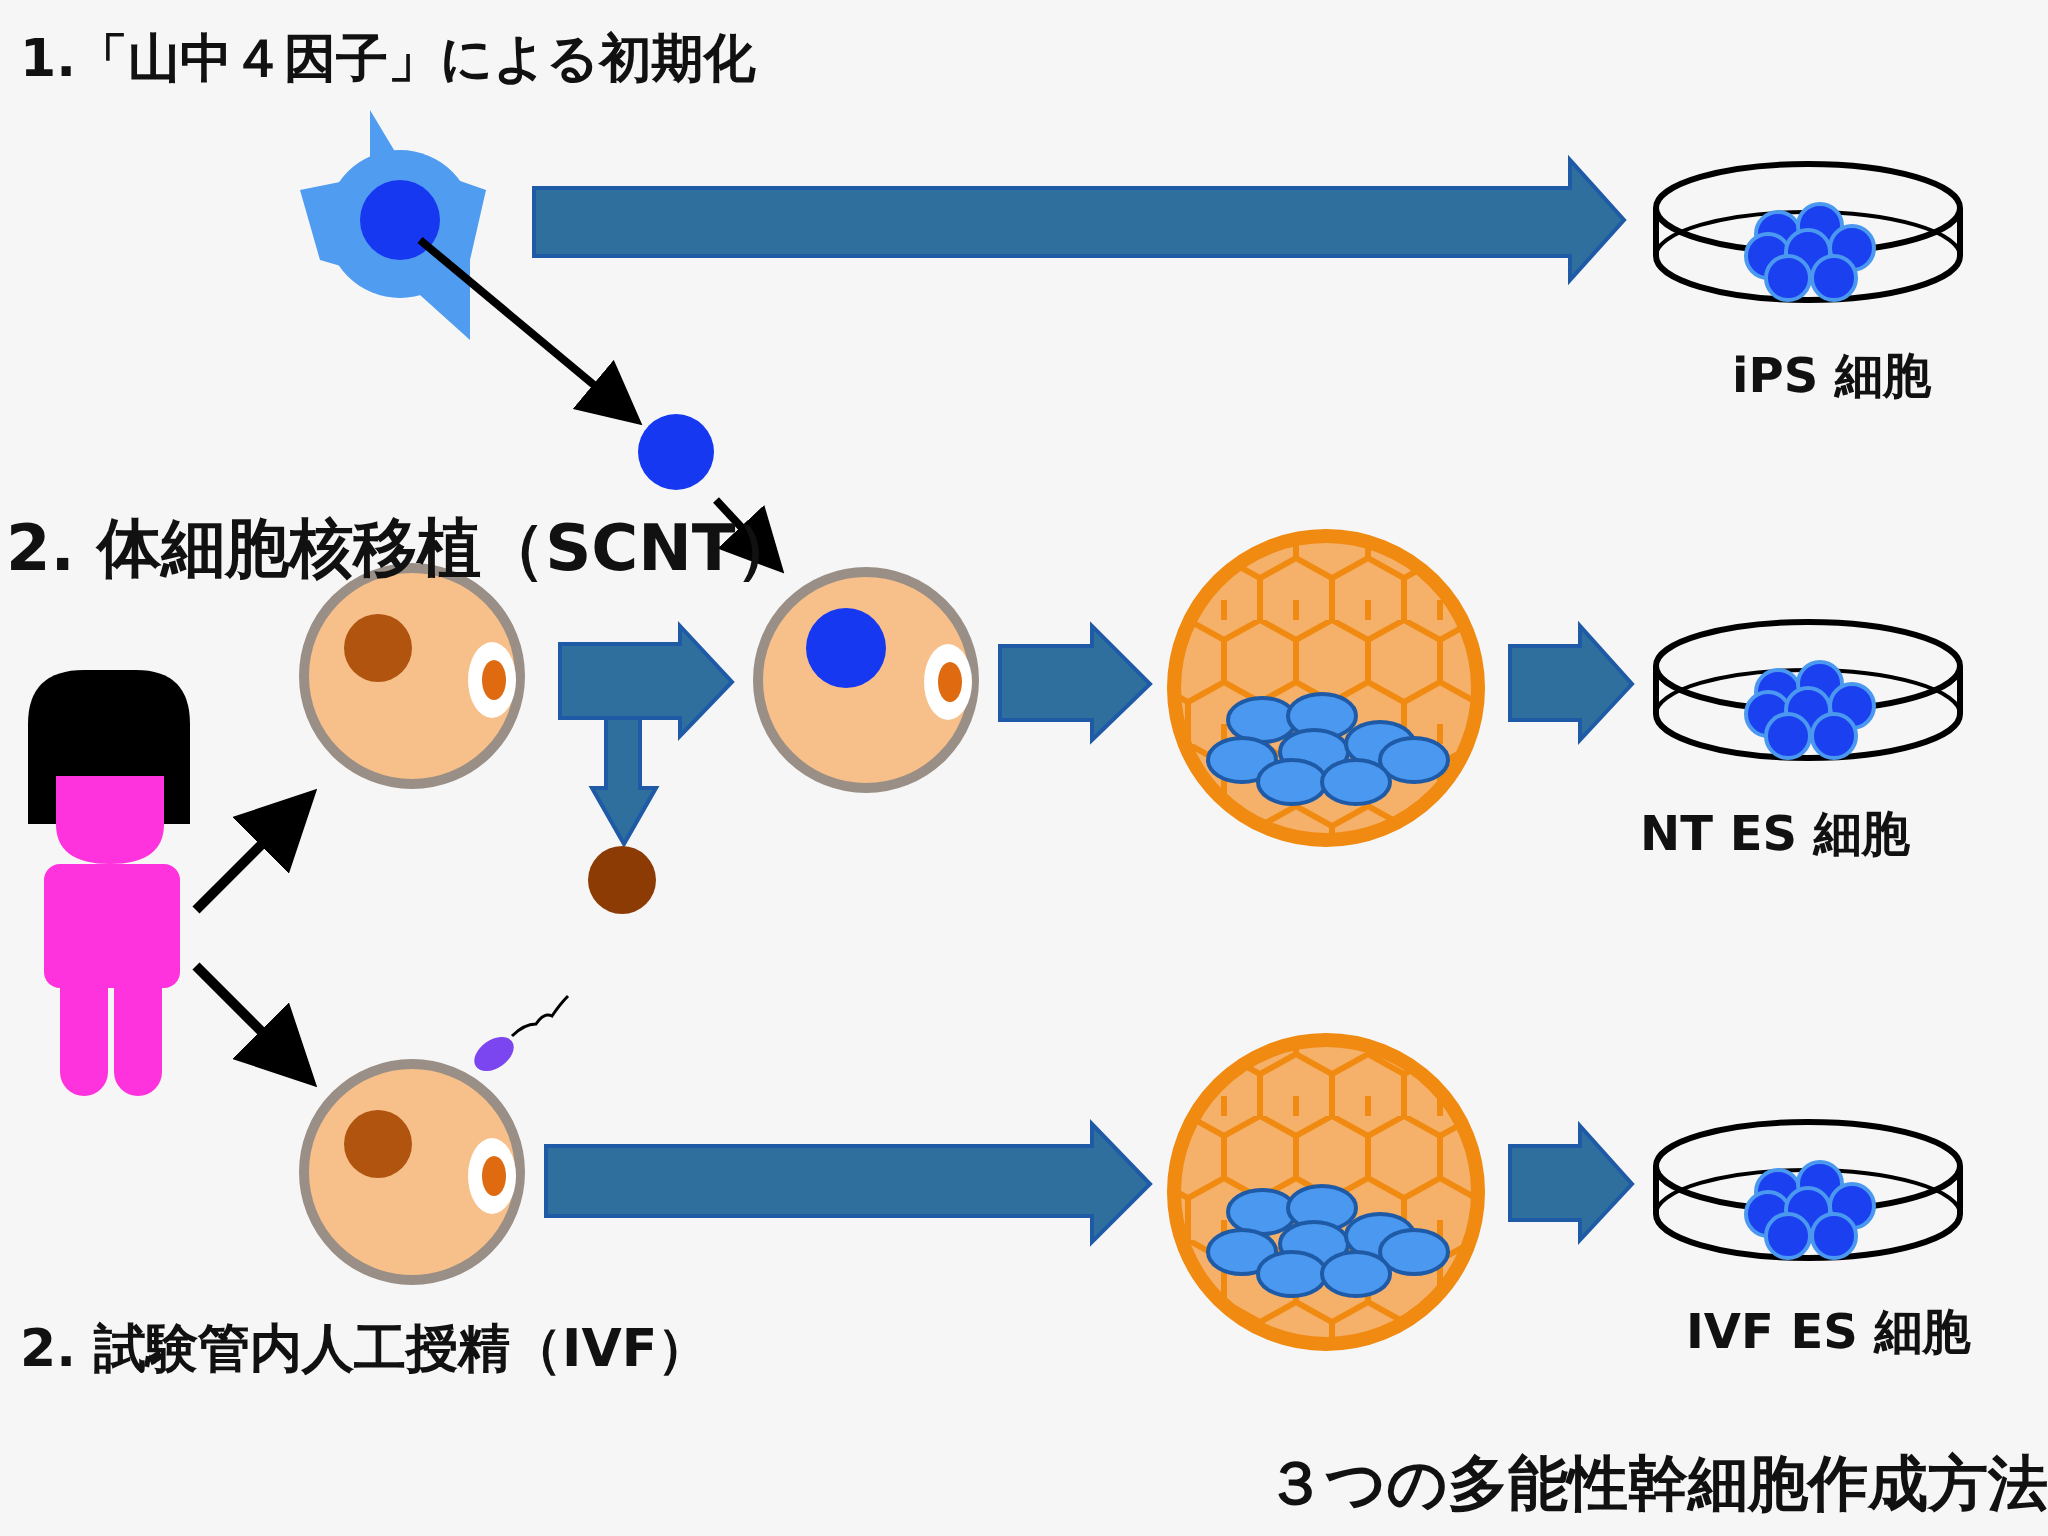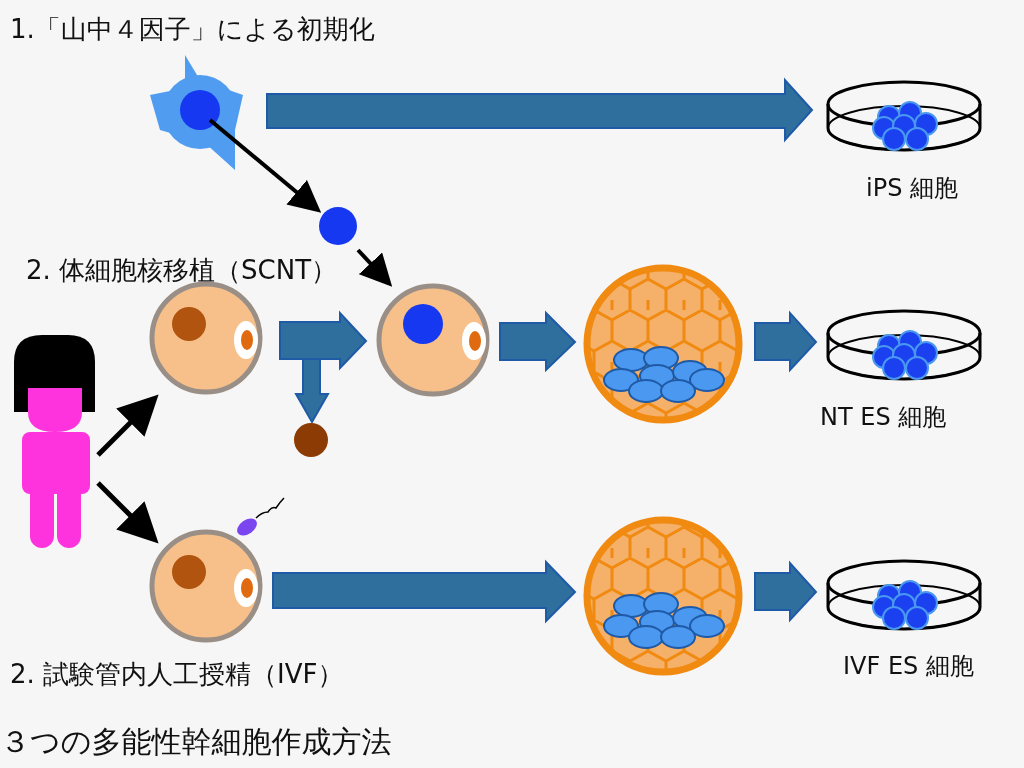--- a/index.html
+++ b/index.html
@@ -1,25 +1,25 @@
 <!DOCTYPE html>
 <html><head>
 <meta charset="utf-8">
 <style>
   html, body { margin:0; padding:0; }
   body { width:1024px; height:768px; background:#f6f6f6; position:relative; overflow:hidden;
          font-family:"DejaVu Sans", "Liberation Sans", sans-serif; color:#111; }
-  .label { position:absolute; font-weight:normal; white-space:nowrap; }
+  .label { position:absolute; font-weight:bold; white-space:nowrap; }
   .h1 { left:10px; top:12px; font-size:26px; }
-  .h2 { left:26px; top:253px; font-size:26px; }
+  .h2 { left:3px; top:253px; font-size:32px; }
   .h3 { left:10px; top:657px; font-size:26px; }
   .r1 { left:866px; top:172px; font-size:24px; }
   .r2 { left:820px; top:401px; font-size:24px; }
   .r3 { left:843px; top:650px; font-size:24px;text-align:right; }
-  .title { left:0; width:1024px; text-align:left; top:722px; font-size:30px; }
+  .title { left:0; width:1024px; text-align:right; top:722px; font-size:30px; }
   svg.canvas { position:absolute; left:0; top:0; }
 </style>
 </head>
 <body>
 
 <svg class="canvas" width="1024" height="768" viewBox="0 0 1024 768">
   <defs>
     <marker id="ah" markerWidth="8" markerHeight="8" refX="5" refY="4" orient="auto" markerUnits="strokeWidth">
       <path d="M0,0 L8,4 L0,8 Z" fill="#000"></path>
     </marker>

